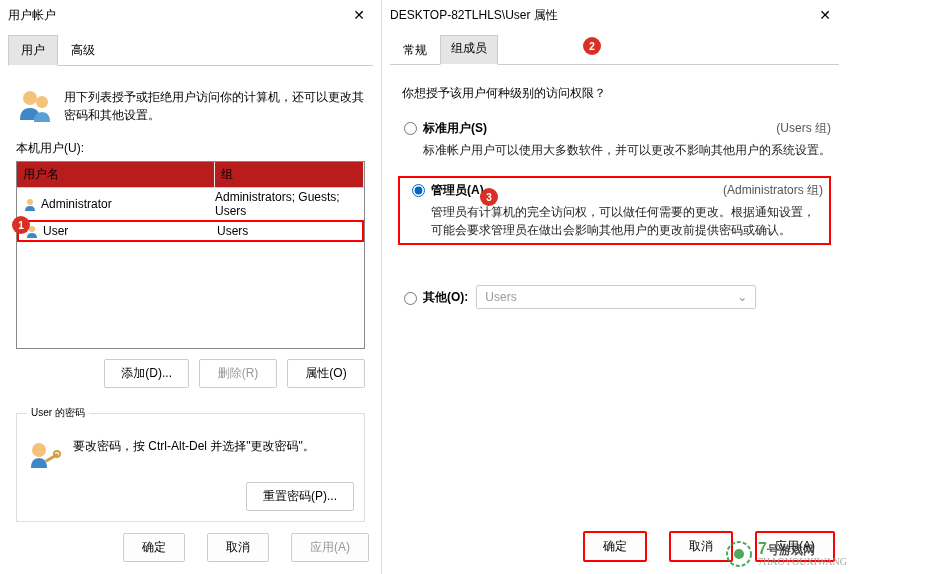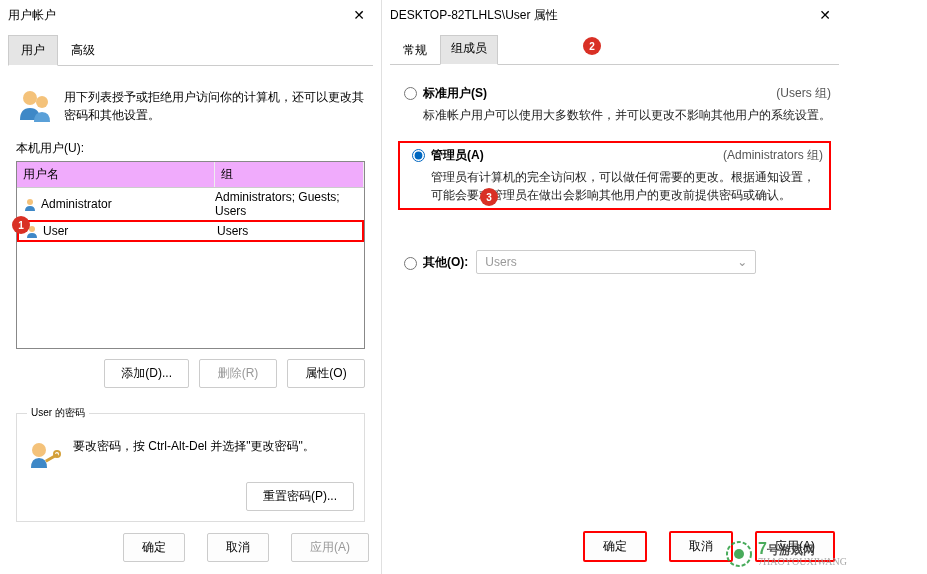--- a/index.html
+++ b/index.html
@@ -13,21 +13,21 @@
     .tabs { display: flex; margin: 4px 8px 0 8px; border-bottom: 1px solid #ccc; }
     .tab { padding: 6px 12px; border: 1px solid transparent; cursor: pointer; border-bottom: none; position: relative; top: 1px; }
     .tab.active { border: 1px solid #ccc; border-bottom: 1px solid #fff; background: #e5e5e5; }
     .tab-highlight { border: 2px solid red; padding: 4px 10px; }
     .content { padding: 10px 16px; }
     .intro-row { display: flex; gap: 8px; margin: 8px 0 16px 0; align-items: flex-end; }
     .icon-users { width: 40px; height: 40px; flex-shrink: 0; }
     .intro-text { line-height: 1.5; }
     .label-row { margin: 8px 0 4px 0; }
     .user-table { border: 1px solid #888; width: 100%; }
-    .table-header { display: flex; background: #f0abfc; border-bottom: 1px solid #ccc; }
+    .table-header { display: flex; background: #b91c1c; border-bottom: 1px solid #ccc; }
     .th { padding: 4px 6px; border-right: 1px solid #eee; }
     .th-name { width: 198px; }
     .th-group { flex: 1; }
     .table-body { height: 160px; overflow: auto; }
     .table-row { display: flex; padding: 2px 6px; align-items: center; }
     .table-row.highlight { border: 2px solid red; }
     .td-name { width: 192px; display: flex; align-items: center; gap: 4px; }
     .td-group { flex: 1; }
     .user-icon { width: 14px; height: 14px; display: inline-block; }
     .btn-row { display: flex; gap: 10px; justify-content: flex-end; margin-top: 10px; }
@@ -156,20 +156,21 @@
 <div class="dialog dialog-right">
   <div class="titlebar">
     <span class="titlebar-title">DESKTOP-82TLHLS\User 属性</span>
     <span class="close-btn">✕</span>
   </div>
   <div class="tabs">
     <div class="tab">常规</div>
     <div class="tab active tab-highlight">组成员</div>
   </div>
   <div class="content">
+    <div class="question-text">你想授予该用户何种级别的访问权限？</div>
 
     <div class="radio-group">
       <div class="radio-row">
         <input type="radio" class="radio-input" name="level" style="">
         <div class="radio-content">
           <div class="radio-title-row">
             <span class="radio-title">标准用户(S)</span>
             <span class="radio-hint">(Users 组)</span>
           </div>
           <div class="radio-desc">标准帐户用户可以使用大多数软件，并可以更改不影响其他用户的系统设置。</div>

